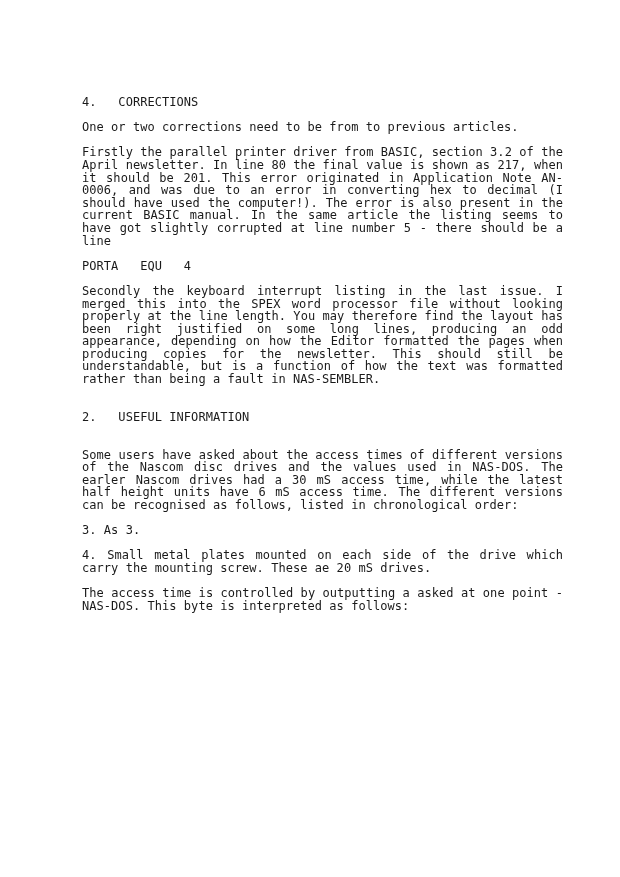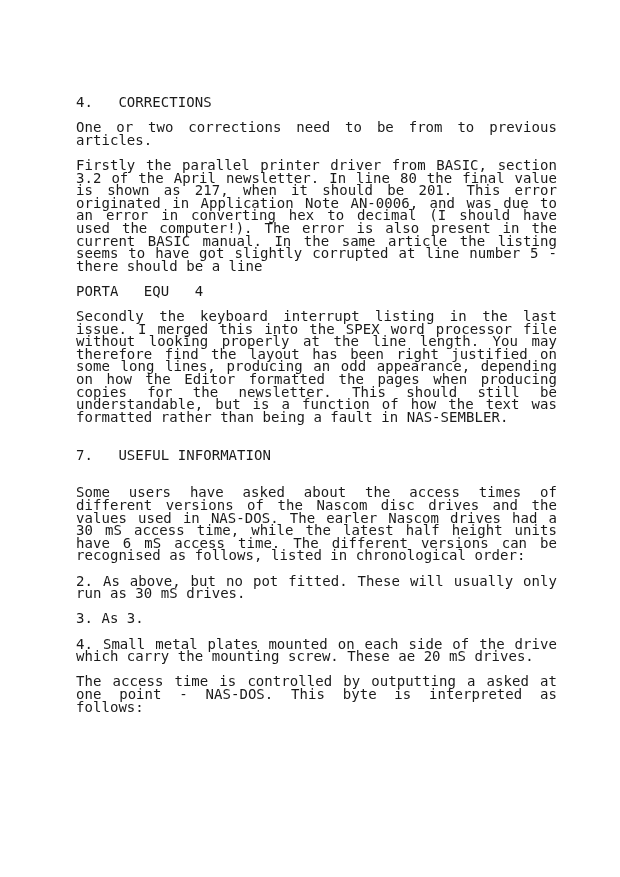--- a/index.html
+++ b/index.html
@@ -1,38 +1,37 @@
 <!DOCTYPE html>
 <html><head>
 <meta charset="utf-8">
 <style>
   html, body { margin: 0; padding: 0; }
   body { width: 620px; height: 877px; background: #ffffff; overflow: hidden; position: relative; }
   .page {
-    position: absolute; left: 76px; top: 96px; width: 481px;
+    position: absolute; left: 82px; top: 96px; width: 481px;
     font-family: "DejaVu Sans Mono", "Liberation Mono", monospace;
-    font-size: 14px; line-height: 12.6px; color: #1a1a1a;
+    font-size: 12px; line-height: 12.6px; color: #1a1a1a;
     letter-spacing: 0.05px;
   }
   .heading { margin: 0 0 12.6px 0; white-space: pre; }
   .p { margin: 0 0 12.6px 0; text-align: justify; }
   .code { margin: 0 0 12.6px 0; white-space: pre; }
   .gap2 { height: 12.6px; }
 </style>
 </head>
 <body>
 
 <div class="page">
   <div class="heading">4.   CORRECTIONS</div>
   <div class="p">One or two corrections need to be from to previous articles.</div>
   <div class="p">Firstly the parallel printer driver from BASIC, section 3.2 of the April newsletter. In line 80 the final value is shown as 217, when it should be 201. This error originated in Application Note AN-0006, and was due to an error in converting hex to decimal (I should have used the computer!). The error is also present in the current BASIC manual. In the same article the listing seems to have got slightly corrupted at line number 5 - there should be a line</div>
   <div class="code">PORTA   EQU   4</div>
   <div class="p">Secondly the keyboard interrupt listing in the last issue. I merged this into the SPEX word processor file without looking properly at the line length. You may therefore find the layout has been right justified on some long lines, producing an odd appearance, depending on how the Editor formatted the pages when producing copies for the newsletter. This should still be understandable, but is a function of how the text was formatted rather than being a fault in NAS-SEMBLER.</div>
   <div class="gap2"></div>
 
-  <div class="heading">7.   USEFUL INFORMATION</div>
+  <div class="heading">2.   USEFUL INFORMATION</div>
   <div class="gap2"></div>
   <div class="p">Some users have asked about the access times of different versions of the Nascom disc drives and the values used in NAS-DOS. The earler Nascom drives had a 30 mS access time, while the latest half height units have 6 mS access time. The different versions can be recognised as follows, listed in chronological order:</div>
-  <div class="p">2.  As above, but no pot fitted. These will usually only run as 30 mS drives.</div>
   <div class="p">3.  As 3.</div>
   <div class="p">4.  Small metal plates mounted on each side of the drive which carry the mounting screw. These ae 20 mS drives.</div>
   <div class="p">The access time is controlled by outputting a asked at one point - NAS-DOS. This byte is interpreted as follows:</div>
 </div>
 
 </body></html>

